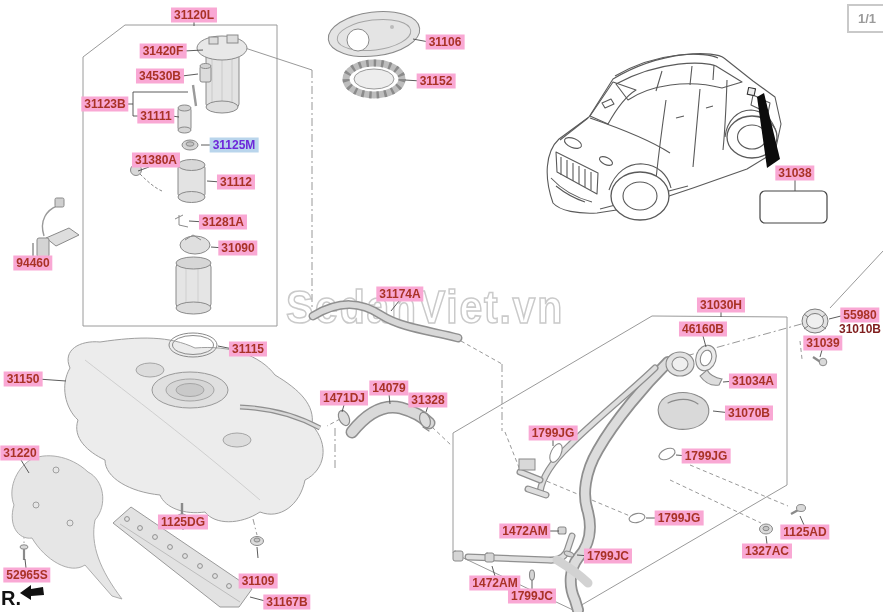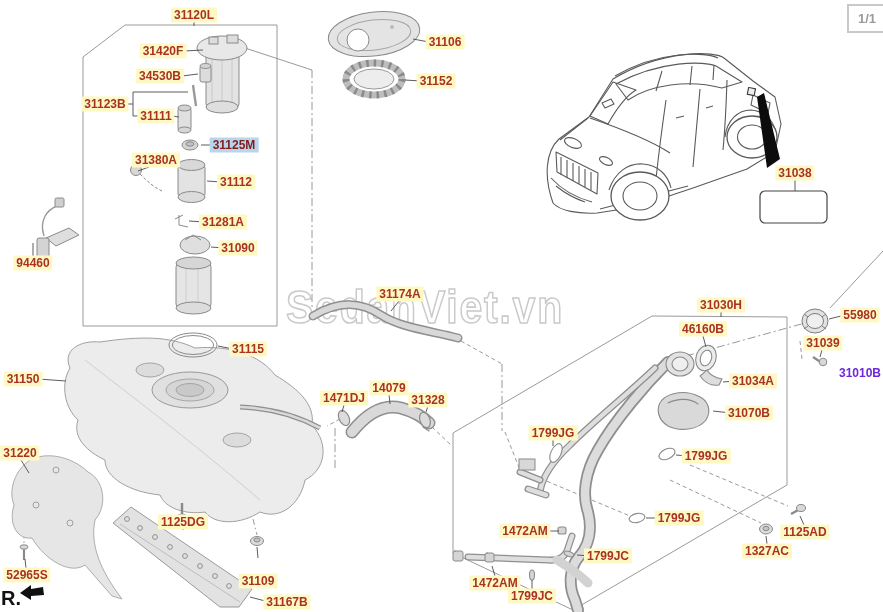--- a/index.html
+++ b/index.html
@@ -1,23 +1,23 @@
 <!DOCTYPE html>
 <html><head>
 <meta charset="utf-8">
 <style>
   html,body{margin:0;padding:0;background:#fff;}
   .stage{position:relative;width:883px;height:612px;background:#fff;overflow:hidden;
          font-family:"Liberation Sans",sans-serif;}
   .stage svg{position:absolute;left:0;top:0;}
-  .lbl{position:absolute;transform:translate(-50%,-50%);background:#fef9c3;color:#a93226;
+  .lbl{position:absolute;transform:translate(-50%,-50%);background:#f9a8d4;color:#a93226;
        font:600 12px "Liberation Sans",sans-serif;line-height:15px;padding:0 3px;
        white-space:nowrap;z-index:5;}
-  .lbl.hl{background:#b9d5ec;color:#7f1d1d;}
-  .lbl.plain{background:transparent;color:#6d28d9;margin-top:44px;}
+  .lbl.hl{background:#b9d5ec;color:#6d28d9;}
+  .lbl.plain{background:transparent;color:#7f1d1d;}
   .page-ind{position:absolute;left:847px;top:4px;width:36px;height:25px;border:2px solid #c9c9c9;
        border-right:none;color:#9b9b9b;font:600 13px "Liberation Sans",sans-serif;
        display:flex;align-items:center;justify-content:center;z-index:5;}
   .fr{position:absolute;left:1px;top:584px;z-index:5;display:flex;align-items:flex-end;}
   .fr .txt{font:bold 20px "Liberation Sans",sans-serif;color:#111;}
 </style>
 </head>
 <body>
 
 <div class="stage">

